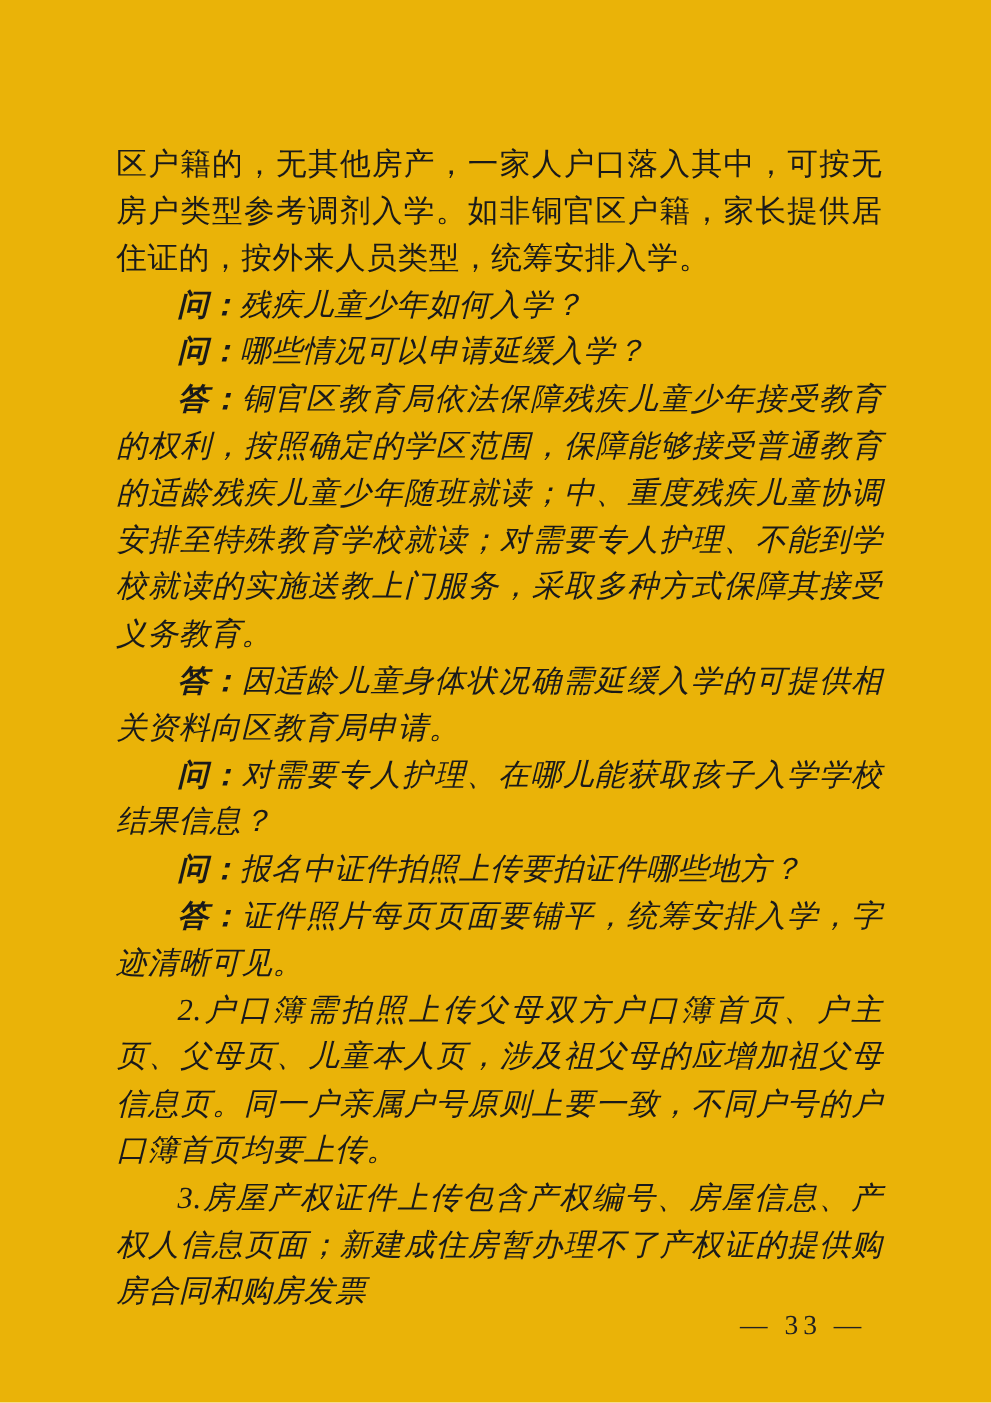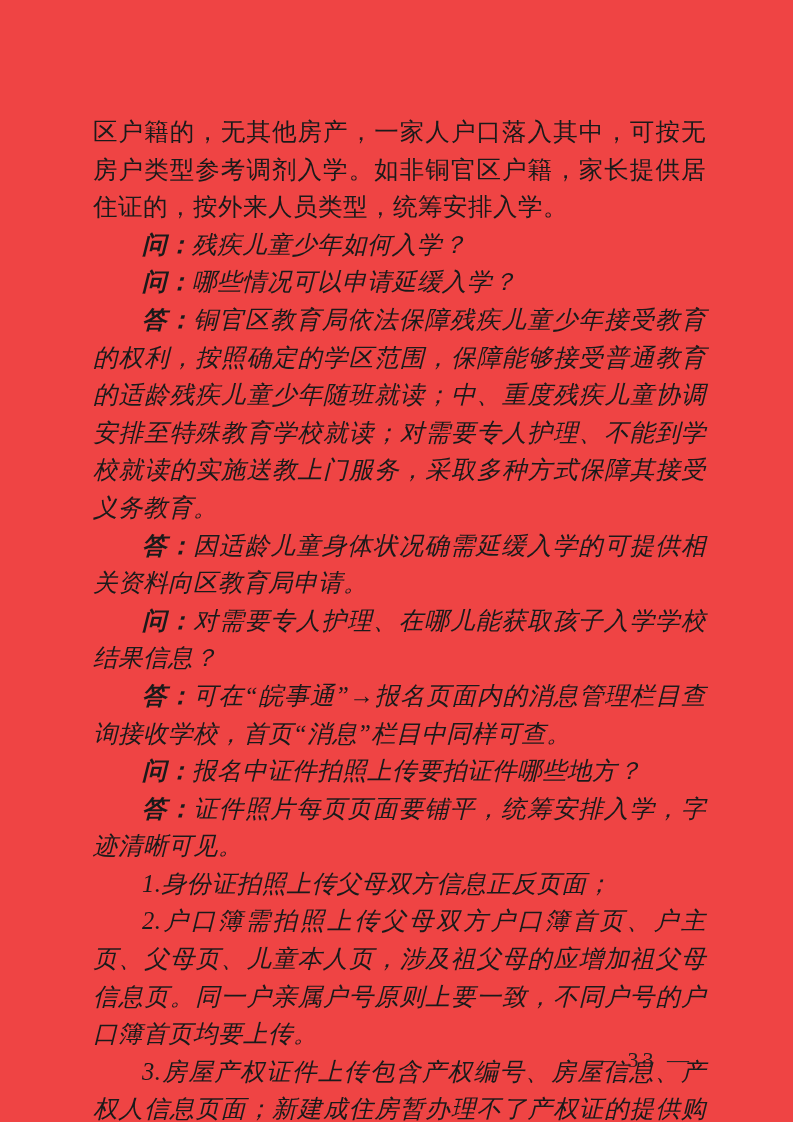--- a/index.html
+++ b/index.html
@@ -7,21 +7,21 @@
   body {
     width: 793px;
     height: 1122px;
     position: relative;
     font-family: "Liberation Serif", "DejaVu Serif", serif;
     color: #1a1a1a;
   }
   .page {
     position: absolute;
     inset: 0;
-    background: #ef4444;
+    background: #eab308;
     overflow: hidden;
   }
   .content {
     position: absolute;
     left: 93px;
     top: 113px;
     width: 613px;
   }
   .para {
     font-size: 24.5px;
@@ -57,27 +57,25 @@
     <p class="para indent"><span class="qa-label">问：</span><span>残疾儿童少年如何入学？</span></p>
 
     <p class="para indent"><span class="qa-label">问：</span><span>哪些情况可以申请延缓入学？</span></p>
 
     <p class="para indent"><span class="qa-label">答：</span><span>铜官区教育局依法保障残疾儿童少年接受教育的权利，按照确定的学区范围，保障能够接受普通教育的适龄残疾儿童少年随班就读；中、重度残疾儿童协调安排至特殊教育学校就读；对需要专人护理、不能到学校就读的实施送教上门服务，采取多种方式保障其接受义务教育。</span></p>
 
     <p class="para indent"><span class="qa-label">答：</span><span>因适龄儿童身体状况确需延缓入学的可提供相关资料向区教育局申请。</span></p>
 
     <p class="para indent"><span class="qa-label">问：</span><span>对需要专人护理、在哪儿能获取孩子入学学校结果信息？</span></p>
 
-    <p class="para indent"><span class="qa-label">答：</span><span>可在“皖事通”→报名页面内的消息管理栏目查询接收学校，首页“消息”栏目中同样可查。</span></p>
 
     <p class="para indent"><span class="qa-label">问：</span><span>报名中证件拍照上传要拍证件哪些地方？</span></p>
 
     <p class="para indent"><span class="qa-label">答：</span><span>证件照片每页页面要铺平，统筹安排入学，字迹清晰可见。</span></p>
 
-    <p class="para indent"><span>1.身份证拍照上传父母双方信息正反页面；</span></p>
 
     <p class="para indent"><span>2.户口簿需拍照上传父母双方户口簿首页、户主页、父母页、儿童本人页，涉及祖父母的应增加祖父母信息页。同一户亲属户号原则上要一致，不同户号的户口簿首页均要上传。</span></p>
 
     <p class="para indent"><span>3.房屋产权证件上传包含产权编号、房屋信息、产权人信息页面；新建成住房暂办理不了产权证的提供购房合同和购房发票</span></p>
 
   </div>
 
   <div class="page-number">— 33 —</div>
 </div>
 

